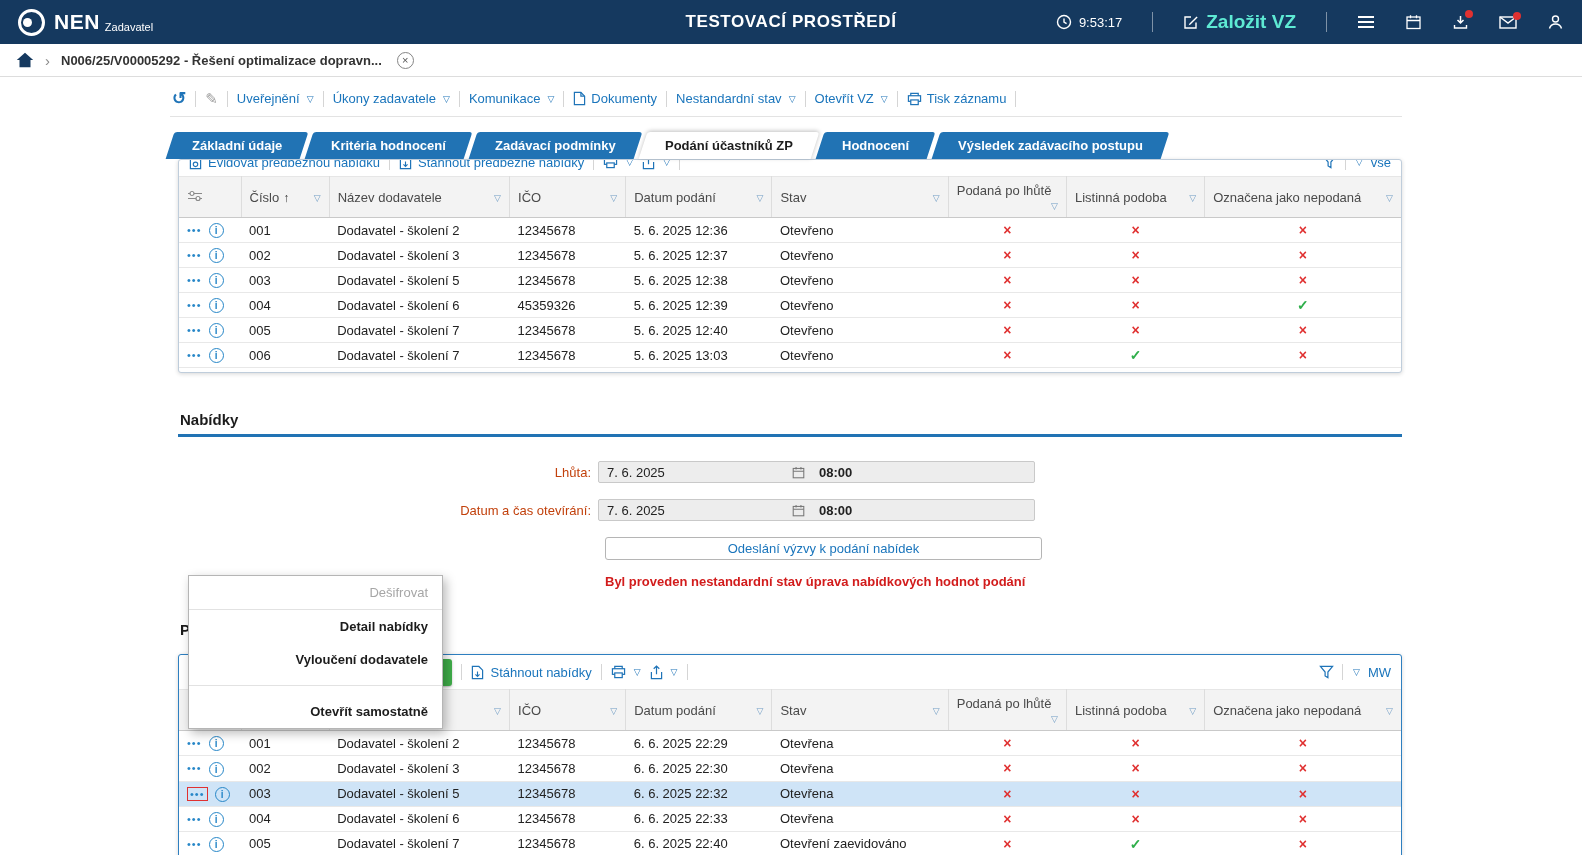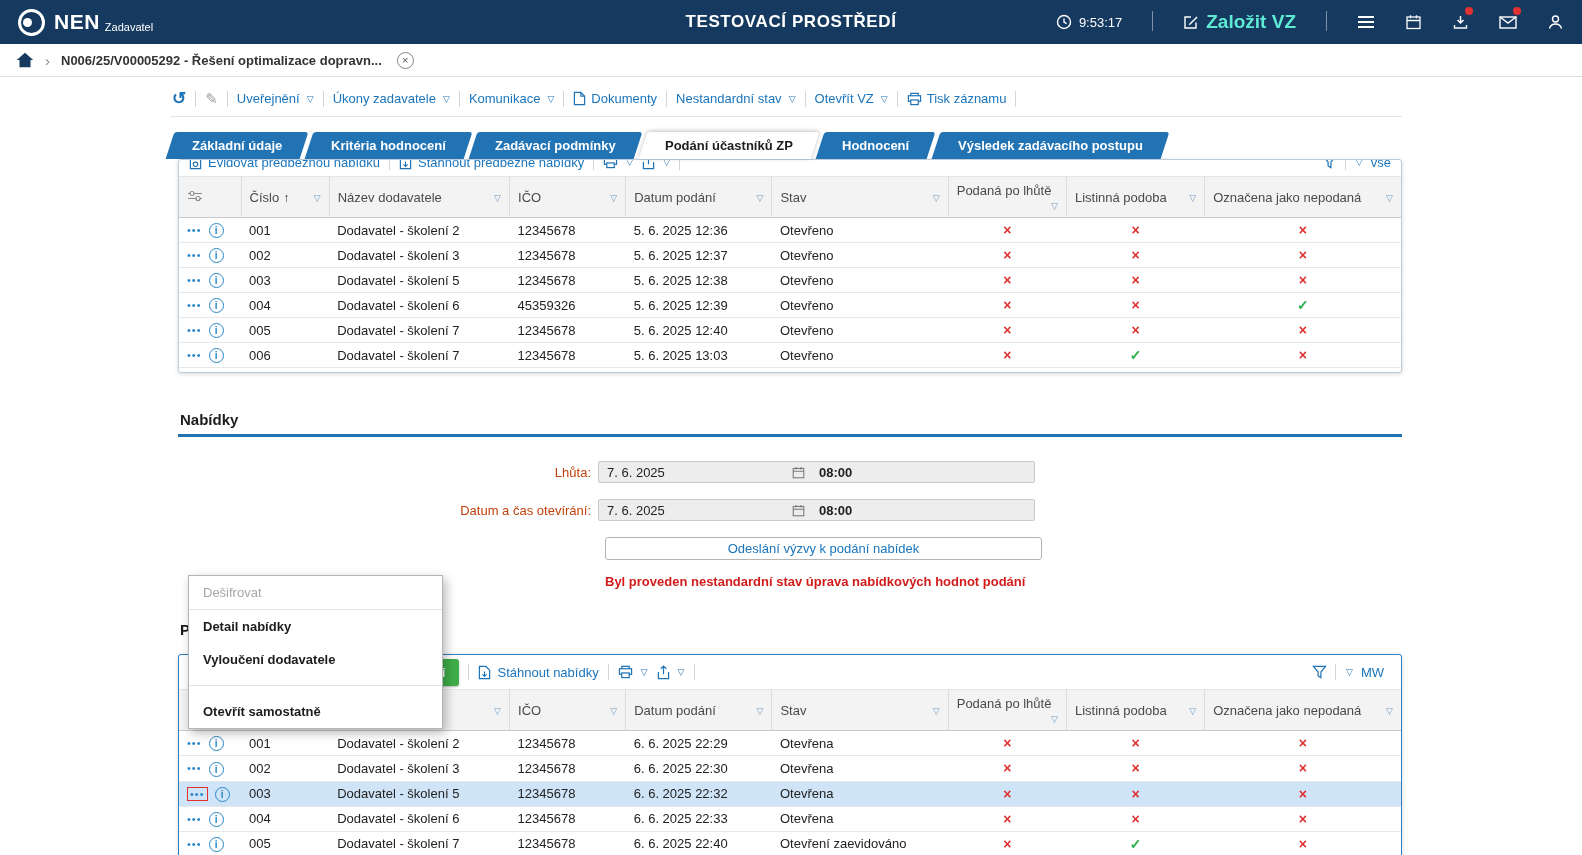--- a/index.html
+++ b/index.html
@@ -7,21 +7,21 @@
   .page { position:relative; width:1582px; height:855px; overflow:hidden; background:#fff; }
 
   
   .topbar { height:44px; background:#15395f; display:flex; align-items:center; padding:0 18px; position:relative; }
   .brand { display:flex; align-items:center; gap:9px; cursor:pointer; }
   .logo-ring { position:relative; width:27px; height:27px; border:3px solid #fff; border-radius:50%; display:inline-block; }
   .logo-ring::after { content:""; position:absolute; width:9px; height:9px; background:#fff; border-radius:50%; left:2px; top:6px; }
   .brand-text { color:#fff; font-size:21px; font-weight:bold; letter-spacing:.5px; }
   .brand-sub { color:#fff; font-size:11px; align-self:flex-end; margin:0 0 3px -4px; }
   .env-title { position:absolute; left:50%; transform:translateX(-50%); color:#fff; font-weight:bold; font-size:17px; letter-spacing:.6px; white-space:nowrap; }
-  .header-right { margin-left:auto; display:flex; gap:30px; color:#fff; }
+  .header-right { margin-left:auto; display:flex; align-items:center; gap:30px; color:#fff; }
   .hdr-item { display:flex; align-items:center; gap:7px; font-size:13px; }
   .hdr-sep { width:1px; height:20px; background:rgba(255,255,255,.45); }
   .create-vz { background:none; border:none; color:#5eead4; font-weight:bold; font-size:19px; display:flex; gap:7px; align-items:center; cursor:pointer; font-family:inherit; }
   .hicon { display:inline-flex; align-items:center; }
   .hicon-btn { display:inline-flex; align-items:center; position:relative; cursor:pointer; }
   .badge { position:absolute; top:-4px; right:-4px; width:8px; height:8px; background:#e03131; border-radius:50%; }
 
   
   .crumb-bar { height:33px; background:#fff; border-bottom:1px solid #ddd; display:flex; align-items:center; padding:0 16px; gap:11px; }
   .crumb-home { display:inline-flex; cursor:pointer; }
@@ -44,21 +44,21 @@
   .tab-row { display:flex; gap:5px; margin-top:15px; height:27px; position:relative; z-index:2; }
   .tab { background:#2173b4; color:#fff; font-weight:bold; font-size:13px; display:flex; align-items:center; padding:0 22px; transform:skewX(-18deg); border-radius:3px 3px 0 0; cursor:pointer; }
   .tab .tab-label { transform:skewX(18deg); white-space:nowrap; }
   .tab.active { background:#fff; color:#1d1d1d; box-shadow:0 -1px 4px rgba(0,0,0,.25); position:relative; z-index:3; }
 
   
   .panel { border:1px solid #bfcddb; border-radius:3px; box-shadow:0 1px 4px rgba(0,0,0,.16); background:#fff; margin-left:8px; padding-bottom:4px; }
   .panel.blue { border-color:#2e7fc0; }
   .clip-bar { height:16px; overflow:hidden; }
   .bar-inner { display:flex; align-items:center; gap:9px; height:30px; margin-top:-13px; padding:0 10px; font-size:13px; }
-  .panel-toolbar { display:flex; align-items:center; gap:9px; height:34px; padding:0 17px; font-size:13px; }
+  .panel-toolbar { display:flex; align-items:center; gap:9px; height:34px; padding:0 10px; font-size:13px; }
   .tb-link { display:flex; align-items:center; gap:6px; color:#1a75bc; cursor:pointer; white-space:nowrap; }
   .tb-right { margin-left:auto; display:flex; align-items:center; gap:8px; }
   .view-label { color:#1a75bc; cursor:pointer; }
   .btn-green { background:#3fae49; color:#fff; font-weight:bold; font-size:13px; border:none; border-radius:3px; padding:6px 14px; margin-left:130px; cursor:pointer; font-family:inherit; box-shadow:0 1px 2px rgba(0,0,0,.25); white-space:nowrap; }
 
   .grid { width:100%; border-collapse:collapse; table-layout:fixed; font-size:13px; }
   .grid th { background:#f3f3f3; color:#4a4a4a; font-weight:normal; text-align:left; padding:6px 8px; border-bottom:1px solid #c9c9c9; border-top:1px solid #e6e6e6; border-right:1px solid #ddd; white-space:nowrap; overflow:hidden; }
   .grid th:last-child { border-right:none; }
   .th-iconbtn { display:inline-flex; align-items:center; cursor:pointer; }
   .flt { float:right; font-size:9px; color:#6f9cc4; margin-top:3px; cursor:pointer; }
@@ -83,21 +83,21 @@
   .fgroup { width:437px; display:flex; align-items:center; background:#ededed; border:1px solid #c9c9c9; border-radius:2px; height:22px; }
   .fdate { flex:0 0 212px; display:flex; align-items:center; justify-content:space-between; padding:0 6px 0 8px; color:#222; }
   .ftime { flex:1; padding-left:8px; font-weight:bold; color:#222; }
   .send-row { margin-left:435px; width:437px; }
   .btn-send { width:100%; height:23px; background:#fff; border:1px solid #b5b5b5; border-radius:3px; color:#1a75bc; font-size:13px; cursor:pointer; font-family:inherit; }
   .warning { margin:14px 0 0 435px; color:#d21c1c; font-weight:bold; font-size:13px; }
   .sec2-title { margin-top:32px; }
   .panel2 { margin-top:10px; }
 
   
-  .context-menu { position:absolute; left:188px; top:575px; width:255px; background:#fff; border:1px solid #b5b5b5; box-shadow:3px 4px 10px rgba(0,0,0,.28); z-index:40; }
+  .context-menu { position:absolute; left:188px; top:575px; width:255px; background:#fff; border:1px solid #b5b5b5; box-shadow:3px 4px 10px rgba(0,0,0,.28); z-index:40;text-align:right; }
   .cm-item { padding:9px 14px; font-size:13px; font-weight:bold; color:#1c1c1c; background:#fff; cursor:pointer; white-space:nowrap; }
   .cm-item.disabled { color:#a6a6a6; font-weight:normal; border-bottom:1px solid #e2e2e2; cursor:default; }
   .cm-item.highlighted { border:2px solid #d8403c; padding:8px 12px; margin:3px 0; }
   .cm-sep { height:1px; background:#e2e2e2; margin:9px 0; }
 
   svg { display:block; }
 </style>
 </head>
 <body>
 

